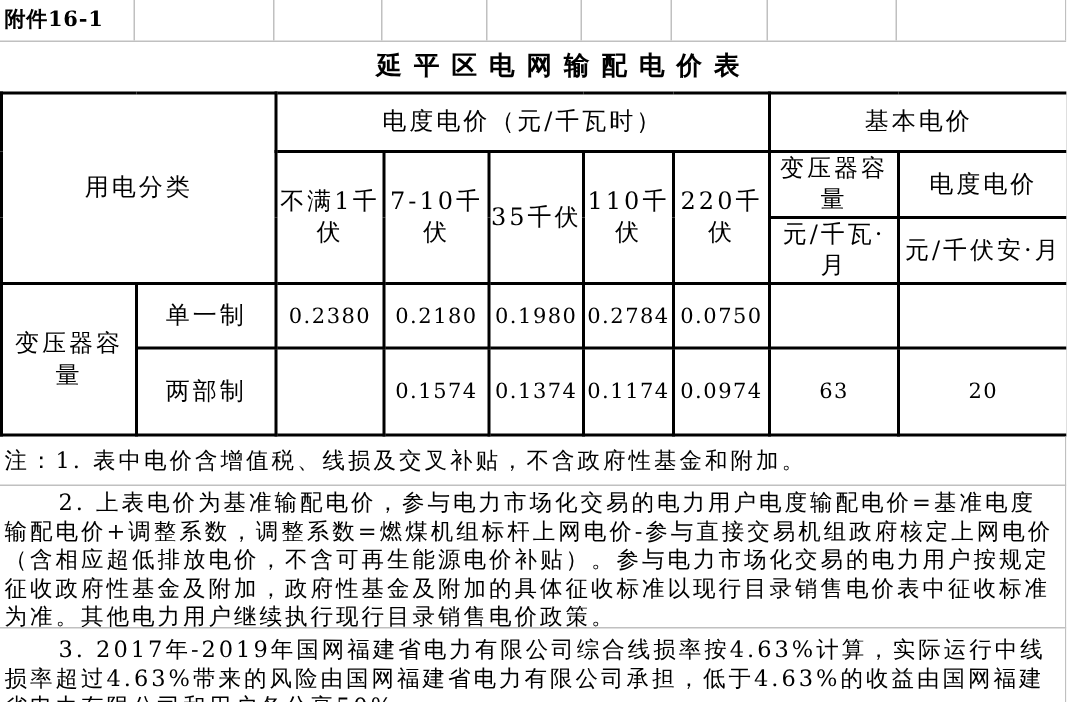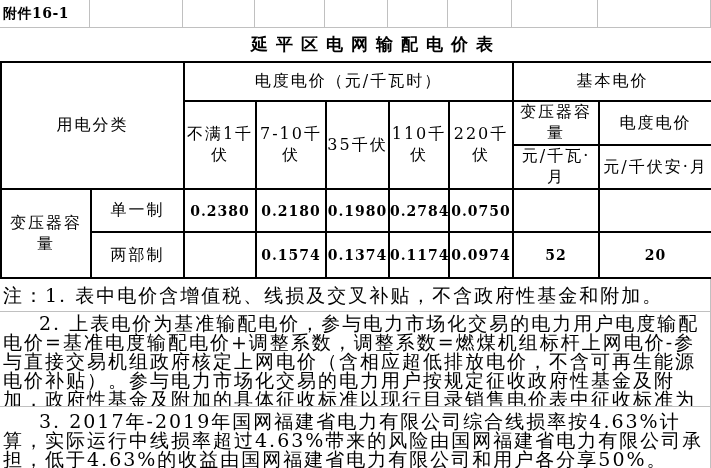--- a/index.html
+++ b/index.html
@@ -65,36 +65,35 @@
     text-align: center;
     vertical-align: middle;
     font-size: 16px;
     letter-spacing: 2px;
     padding: 0;
     overflow: hidden;
   }
   table.price-table td.num {
     letter-spacing: 1px;
     font-size: 14px;
-    font-weight: bold;
   }
   tr.row-a  { height: 39px; }
   tr.row-b  { height: 38px; }
   tr.row-c  { height: 41px; }
   tr.row-d1 { height: 43px; }
-  tr.row-d2 { height: 46px; }
+  tr.row-d2 { height: 58px; }
   
   .notes {
     width: 711px;
     box-sizing: border-box;
   }
   .note {
     box-sizing: border-box;
     width: 711px;
-    font-size: 19px;
+    font-size: 15px;
     line-height: 19px;
     letter-spacing: 2px;
     padding: 0 3px;
     overflow: hidden;
     border-right: 1px solid #c0c0c0;
   }
   .note-1 {
     height: 33px;
     padding-top: 7px;
     border-bottom: 1px solid #c0c0c0;
@@ -172,21 +171,21 @@
       <td class="num"></td>
       <td class="num"></td>
     </tr>
     <tr class="row-d2">
       <td>两部制</td>
       <td class="num"></td>
       <td class="num">0.1574</td>
       <td class="num">0.1374</td>
       <td class="num">0.1174</td>
       <td class="num">0.0974</td>
-      <td class="num">52</td>
+      <td class="num">63</td>
       <td class="num">20</td>
     </tr>
   </tbody>
     </table>
 
   <div class="notes">
     <div class="note note-1">注：1. 表中电价含增值税、线损及交叉补贴，不含政府性基金和附加。</div>
     <div class="note note-2">2. 上表电价为基准输配电价，参与电力市场化交易的电力用户电度输配电价=基准电度输配电价+调整系数，调整系数=燃煤机组标杆上网电价-参与直接交易机组政府核定上网电价（含相应超低排放电价，不含可再生能源电价补贴）。参与电力市场化交易的电力用户按规定征收政府性基金及附加，政府性基金及附加的具体征收标准以现行目录销售电价表中征收标准为准。其他电力用户继续执行现行目录销售电价政策。</div>
     <div class="note note-3">3. 2017年-2019年国网福建省电力有限公司综合线损率按4.63%计算，实际运行中线损率超过4.63%带来的风险由国网福建省电力有限公司承担，低于4.63%的收益由国网福建省电力有限公司和用户各分享50%。</div>
   </div>

